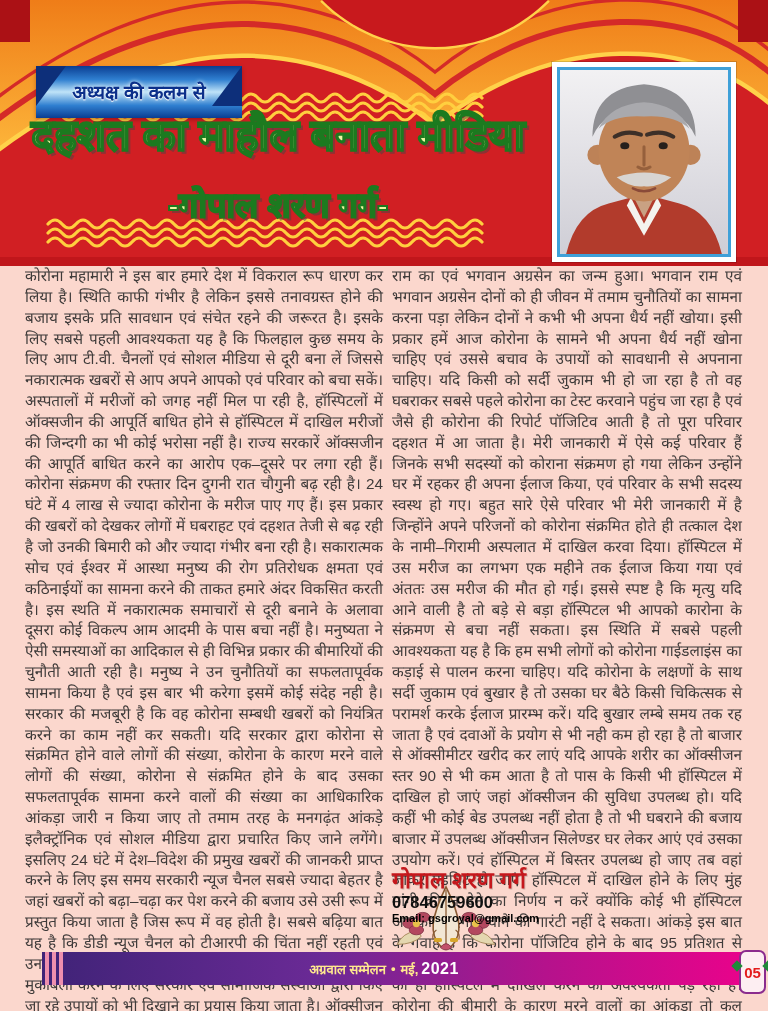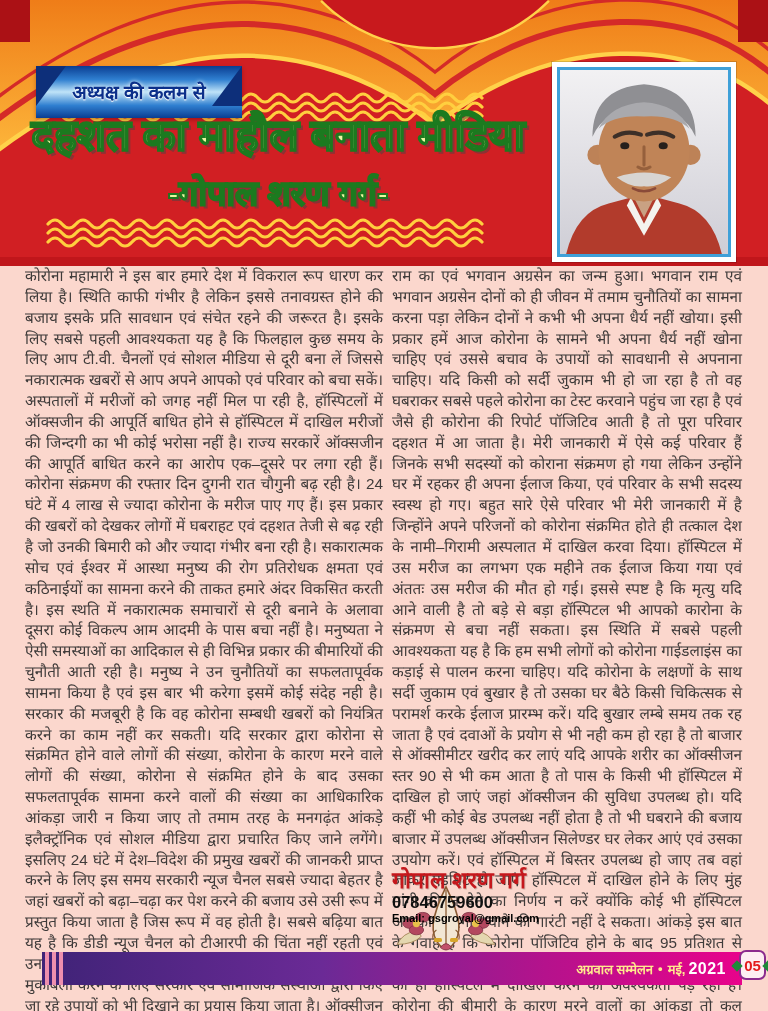--- a/index.html
+++ b/index.html
@@ -26,21 +26,21 @@
     text-shadow:0 1px 0 #ffffff,0 0 4px rgba(255,255,255,.9);white-space:nowrap;
   }
   .head-text{position:absolute;left:14px;top:112px;width:528px;text-align:center;z-index:3;}
   .main-title{
     font-size:43px;font-weight:800;color:#eef5a3;line-height:1.08;
     -webkit-text-stroke:2px #1c7a1f;
     text-shadow:3px 3px 0 rgba(70,70,70,.5);
     white-space:nowrap;
   }
   .sub-title{
-    margin-top:11px;font-size:34px;font-weight:800;color:#eef5a3;
+    margin-top:23px;font-size:34px;font-weight:800;color:#eef5a3;
     -webkit-text-stroke:2px #1c7a1f;
     text-shadow:3px 3px 0 rgba(70,70,70,.5);
     white-space:nowrap;
   }
   
   .photo-frame{
     position:absolute;left:552px;top:62px;width:184px;height:200px;
     background:#ffffff;padding:5px;box-sizing:border-box;z-index:4;
     box-shadow:0 0 0 1px rgba(0,0,0,.15);
   }
@@ -60,29 +60,29 @@
   .sig-role{font-size:13.5px;font-weight:800;color:#1d1d1d;margin-top:3px;}
   .sig-phone{font-size:16.5px;font-weight:700;color:#101010;}
   .sig-email{font-size:11px;font-weight:800;color:#000;}
   
   .namaste{position:absolute;left:394px;top:882px;width:104px;height:72px;z-index:4;}
   .namaste svg{display:block;width:100%;height:100%;}
   
   .bottombar{
     position:absolute;left:42px;top:952px;width:700px;height:33px;
     background:linear-gradient(90deg,#3f2377 0%,#6b2a96 40%,#b5128c 72%,#e8038b 100%);
-    display:flex;align-items:center;justify-content:flex-end;
+    display:flex;align-items:center;justify-content:center;
     padding-right:16px;box-sizing:border-box;z-index:4;
   }
   .bar-stripe{position:absolute;top:0;height:33px;width:4px;background:#ee8fae;}
   .bar-pub,.bar-dot,.bar-month{color:#ffe98e;font-weight:800;font-size:13px;white-space:nowrap;}
   .bar-dot{margin:0 5px;}
   .bar-year{color:#ffffff;font-weight:800;font-size:16px;margin-left:3px;letter-spacing:.5px;}
   .page-badge{
-    position:absolute;left:739px;top:950px;width:27px;height:30px;
+    position:absolute;left:739px;top:950px;width:27px;height:44px;
     background:#fdeef2;border:2.5px solid #8b2c8e;border-radius:7px;box-sizing:border-box;
     display:flex;align-items:center;justify-content:center;
     color:#e31b1c;font-weight:800;font-size:15px;z-index:5;
   }
   .page-badge::before,.page-badge::after{
     content:"";position:absolute;top:10px;width:8px;height:8px;background:#1f8a3a;transform:rotate(45deg);
   }
   .page-badge::before{left:-8px;}
   .page-badge::after{right:-8px;}
 </style>

